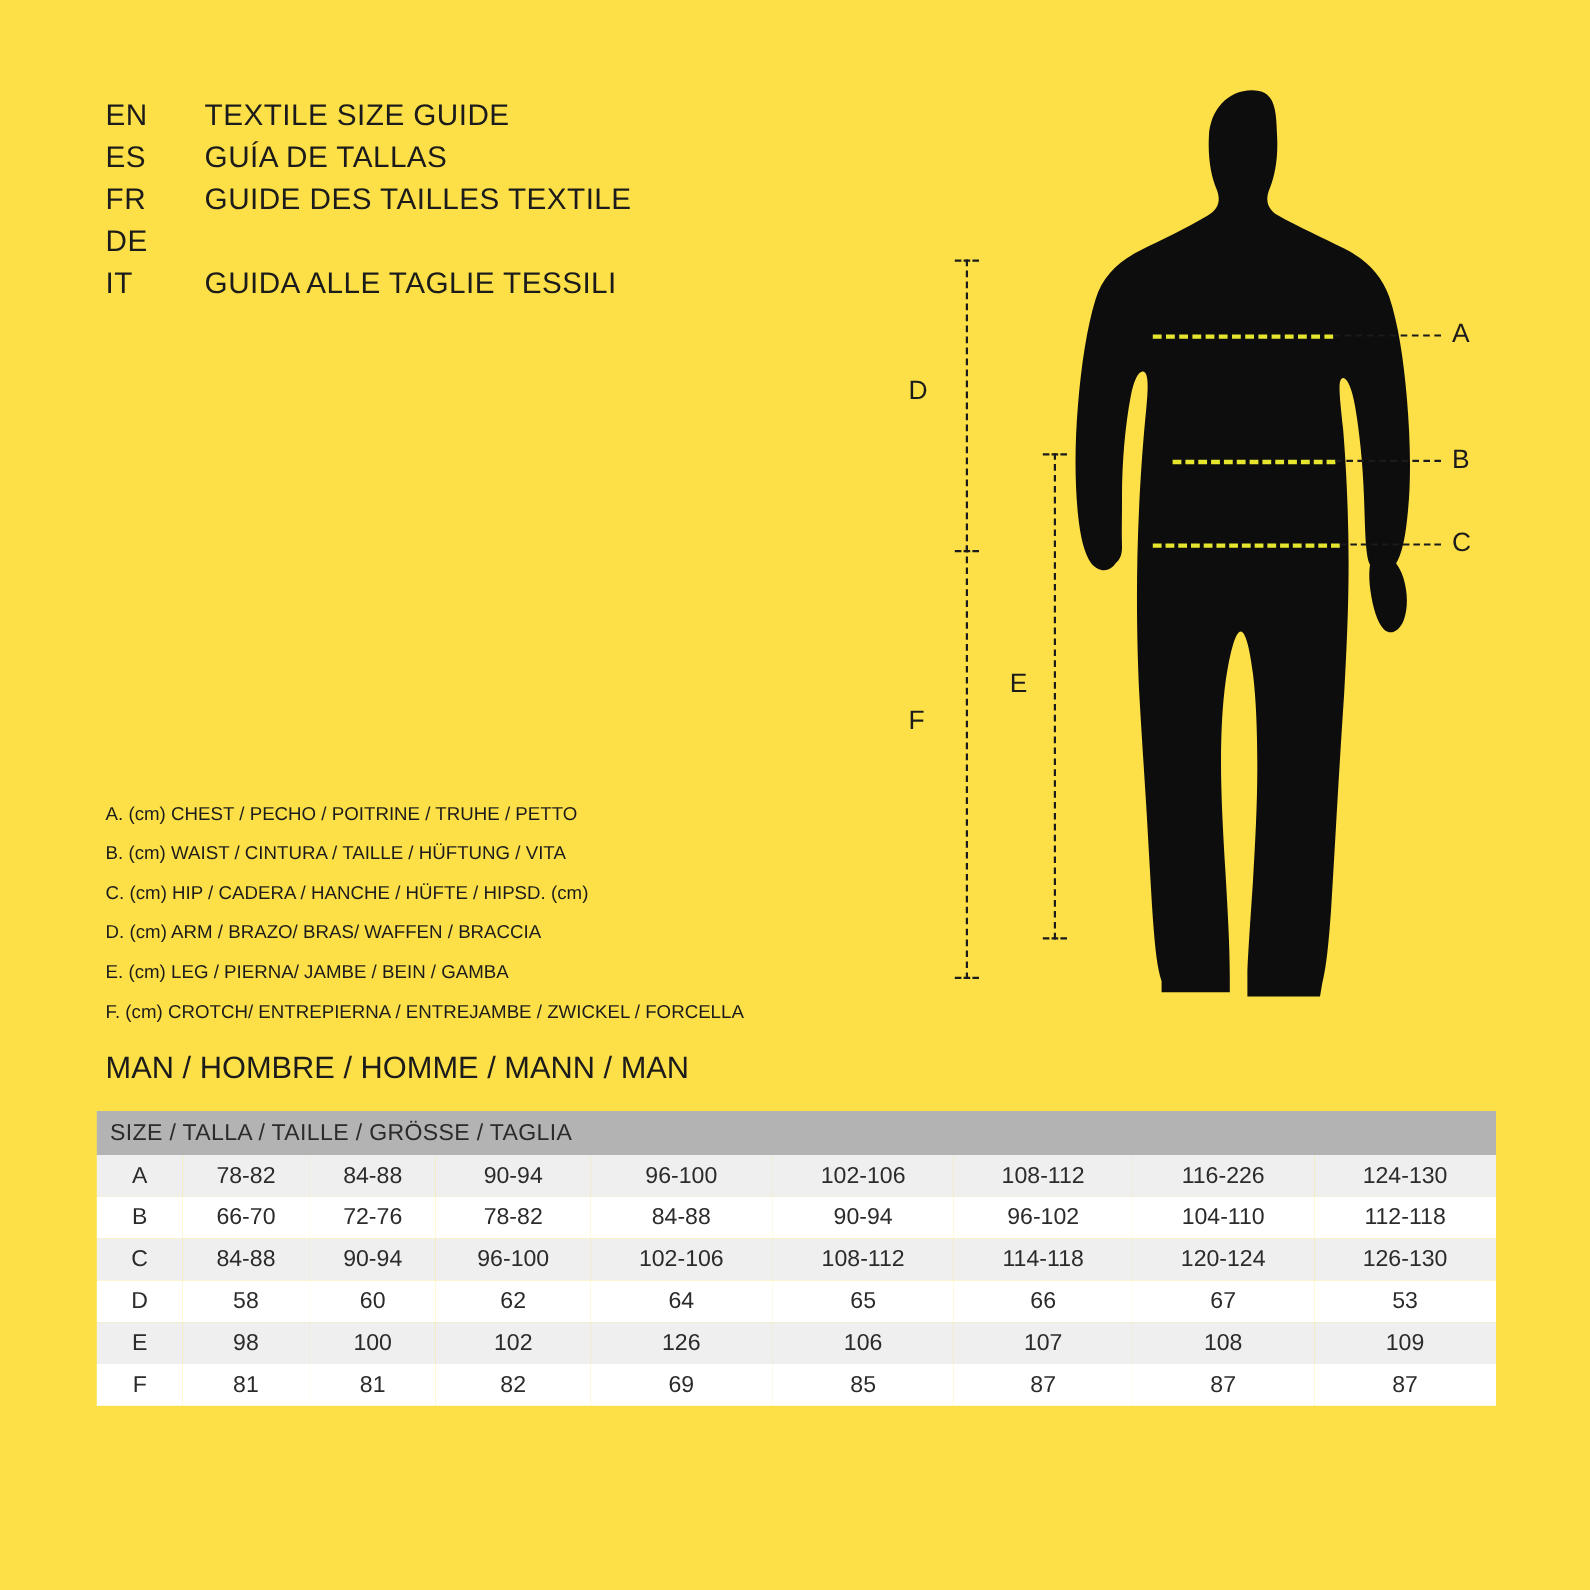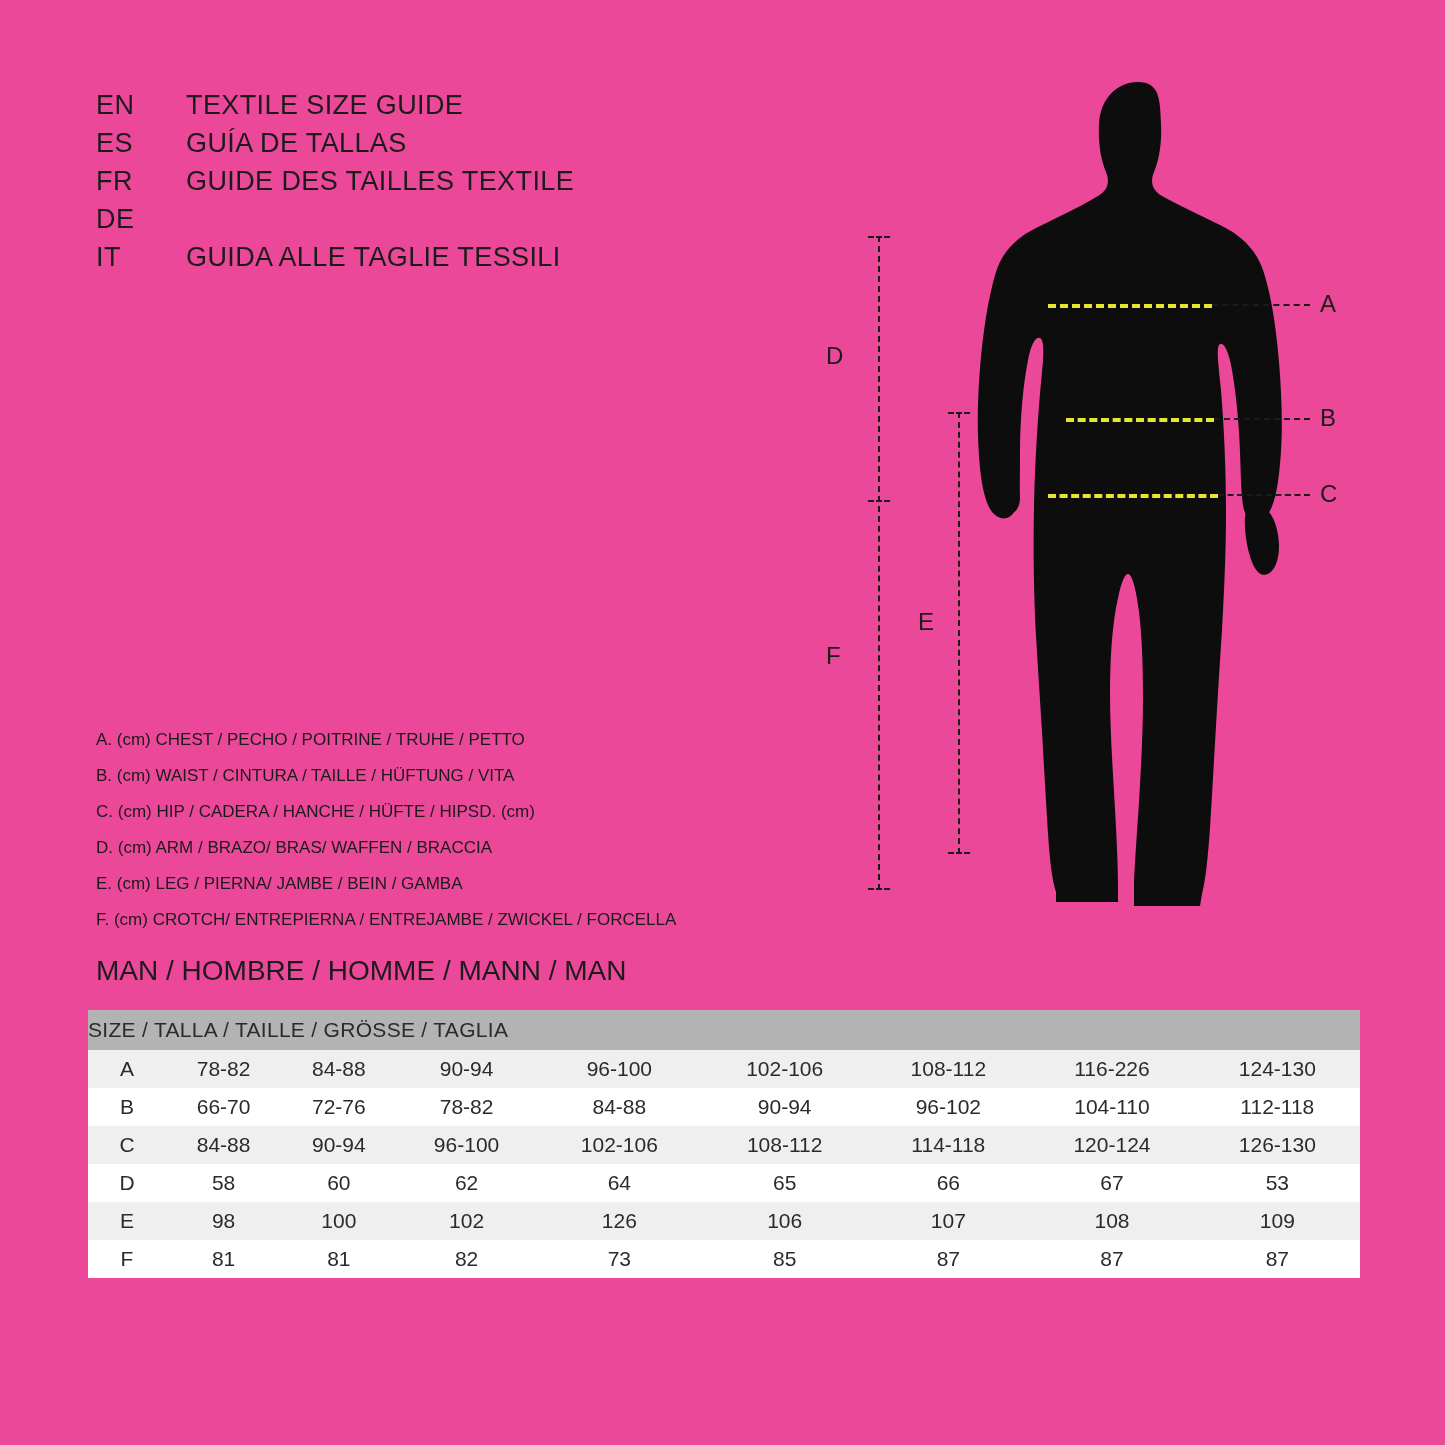--- a/index.html
+++ b/index.html
@@ -9,21 +9,21 @@
   }
   body {
     font-family: "Liberation Sans", sans-serif;
     color: #1a1a1a;
   }
   #page {
     position: relative;
     width: 1445px;
     height: 1445px;
     overflow: hidden;
-    background: #ec4899;
+    background: #fde047;
   }
 
   
   .titles {
     position: absolute;
     left: 96px;
     top: 90px;
     width: 640px;
   }
   .title-row {
@@ -80,20 +80,21 @@
   }
   table.size-table td, table.size-table th {
     padding: 0;
     height: 38px;
     font-weight: normal;
     text-align: center;
   }
   tr.header-band td {
     background: #b3b3b3;
     text-align: left;
+    padding-left: 12px;
     height: 40px;
     font-size: 21px;
     color: #2b2b2b;
     letter-spacing: 0.3px;
   }
   tr.sizes td {
     background: #ffffff;
     height: 40px;
     font-size: 21.5px;
     color: #2b2b2b;
@@ -356,21 +357,21 @@
           <td>107</td>
           <td>108</td>
           <td>109</td>
         </tr>
 
         <tr class="plain">
           <td class="rowlabel">F</td>
           <td>81</td>
           <td>81</td>
           <td>82</td>
-          <td>73</td>
+          <td>69</td>
           <td>85</td>
           <td>87</td>
           <td>87</td>
           <td>87</td>
         </tr>
       </tbody>
     </table>
   </div>
 
 </div>

